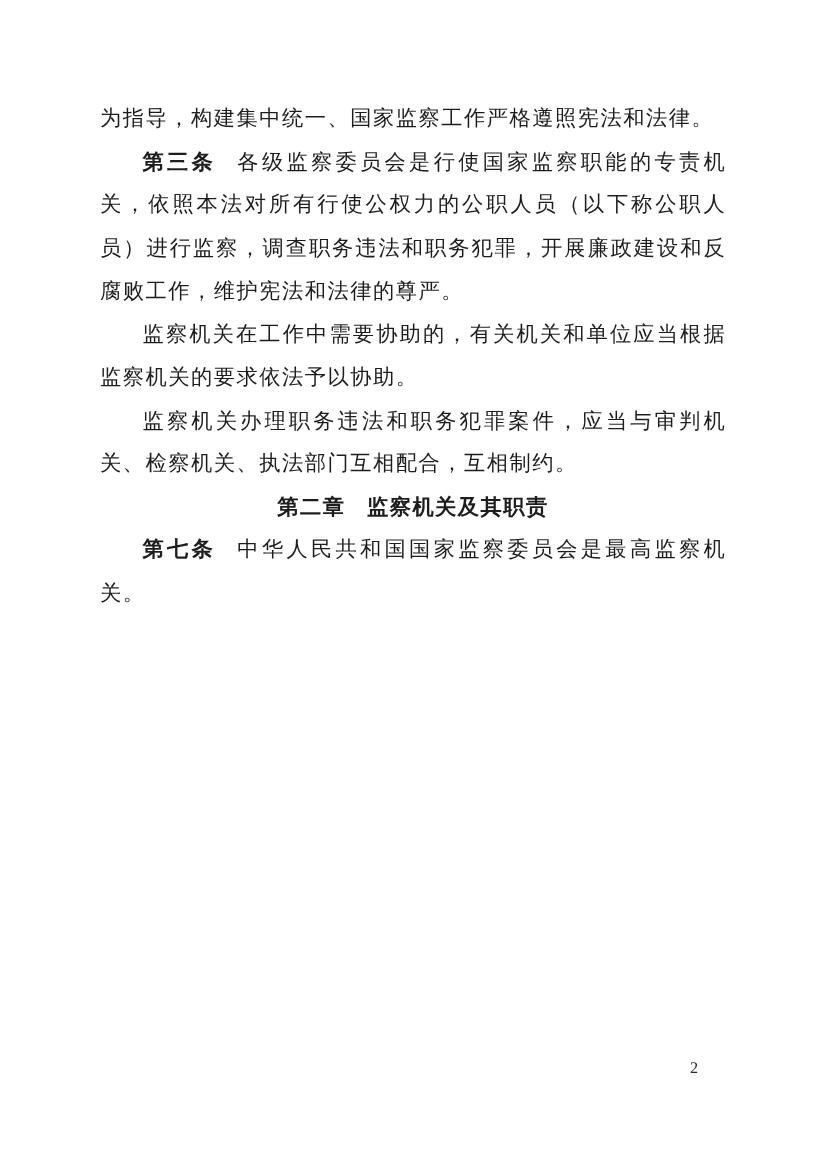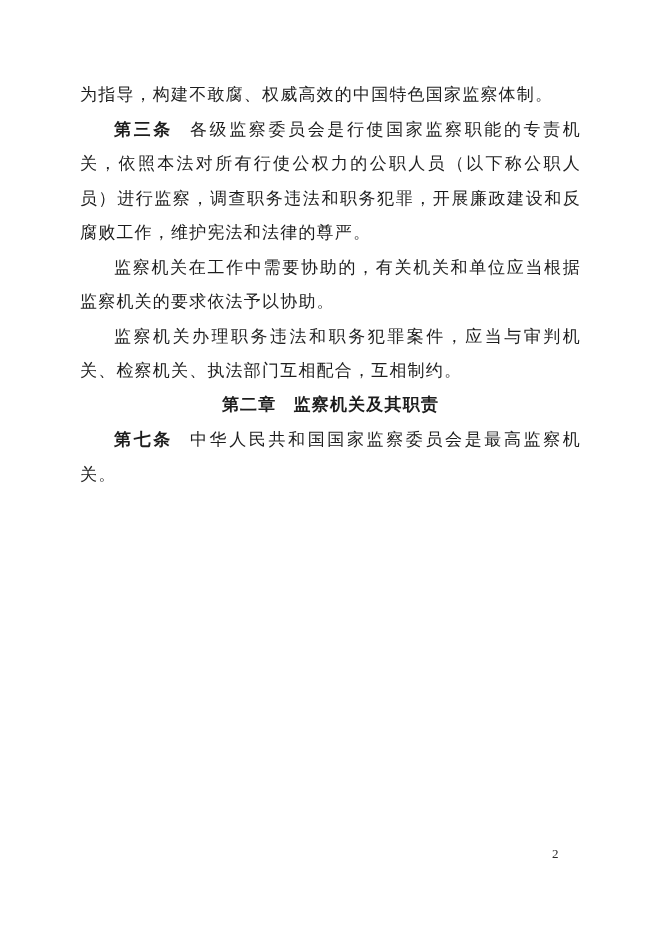--- a/index.html
+++ b/index.html
@@ -35,41 +35,40 @@
     text-indent: 2em;
   }
   .article-label {
     font-weight: bold;
     margin-right: 1em;
   }
   .chapter-heading {
     text-align: center !important;
     font-weight: bold;
     text-indent: 0;
-    font-family: Liberation Mono, monospace;
   }
   .chapter-heading .chapter-label {
     margin-right: 1em;
   }
   .page-number {
     position: absolute;
     top: 846px;
     left: 552px;
     font-size: 13px;
     letter-spacing: 0;
     color: #2a2a2a;
   }
 </style>
 </head>
 <body>
 
 <div class="page">
   <div class="content">
 
-    <p><span>为指导，构建不敢腐、权威高效的中国特色国家监察体制。</span></p>
+    <p><span>为指导，构建集中统一、国家监察工作严格遵照宪法和法律。</span></p>
 
     <p class="indent"><span class="article-label">第三条</span><span>各级监察委员会是行使国家监察职能的专责机关，依照本法对所有行使公权力的公职人员（以下称公职人员）进行监察，调查职务违法和职务犯罪，开展廉政建设和反腐败工作，维护宪法和法律的尊严。</span></p>
 
 
     <p class="indent"><span>监察机关在工作中需要协助的，有关机关和单位应当根据监察机关的要求依法予以协助。</span></p>
 
     <p class="indent"><span>监察机关办理职务违法和职务犯罪案件，应当与审判机关、检察机关、执法部门互相配合，互相制约。</span></p>
 
 
 

